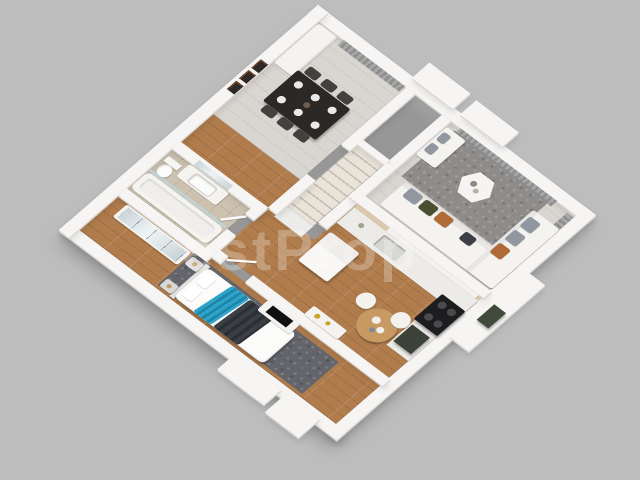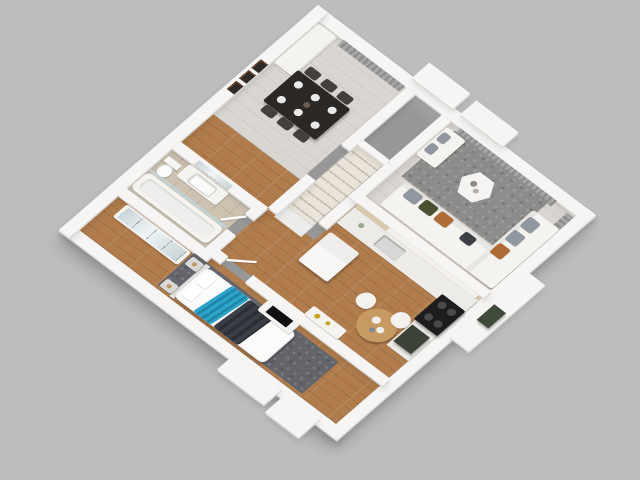--- a/index.html
+++ b/index.html
@@ -157,13 +157,14 @@
     <div class="white-furn" style="left:120px;top:312px;width:16px;height:13px;background:#d9d8d6;
          background-image:radial-gradient(circle at 50% 50%,#b99a5e 0 2px,transparent 3px);"></div>
     <div class="white-furn" style="left:120px;top:349px;width:16px;height:13px;background:#d9d8d6;
          background-image:radial-gradient(circle at 50% 50%,#b99a5e 0 2px,transparent 3px);"></div>
     <div class="white-furn" style="left:212px;top:300px;width:44px;height:17px;"></div>
     <div style="left:220px;top:302px;width:28px;height:11px;background:#101012;box-shadow:0.5px 0.5px 0 rgba(255,255,255,0.4);"></div>
 
     <div style="left:381px;top:150px;width:16px;height:26px;background:#3f4a3a;box-shadow:2px 2px 3px rgba(0,0,0,0.3);"></div>
   </div>
 
+  <div class="wm wm1">estProp</div>
 </div>
 
 </body></html>

